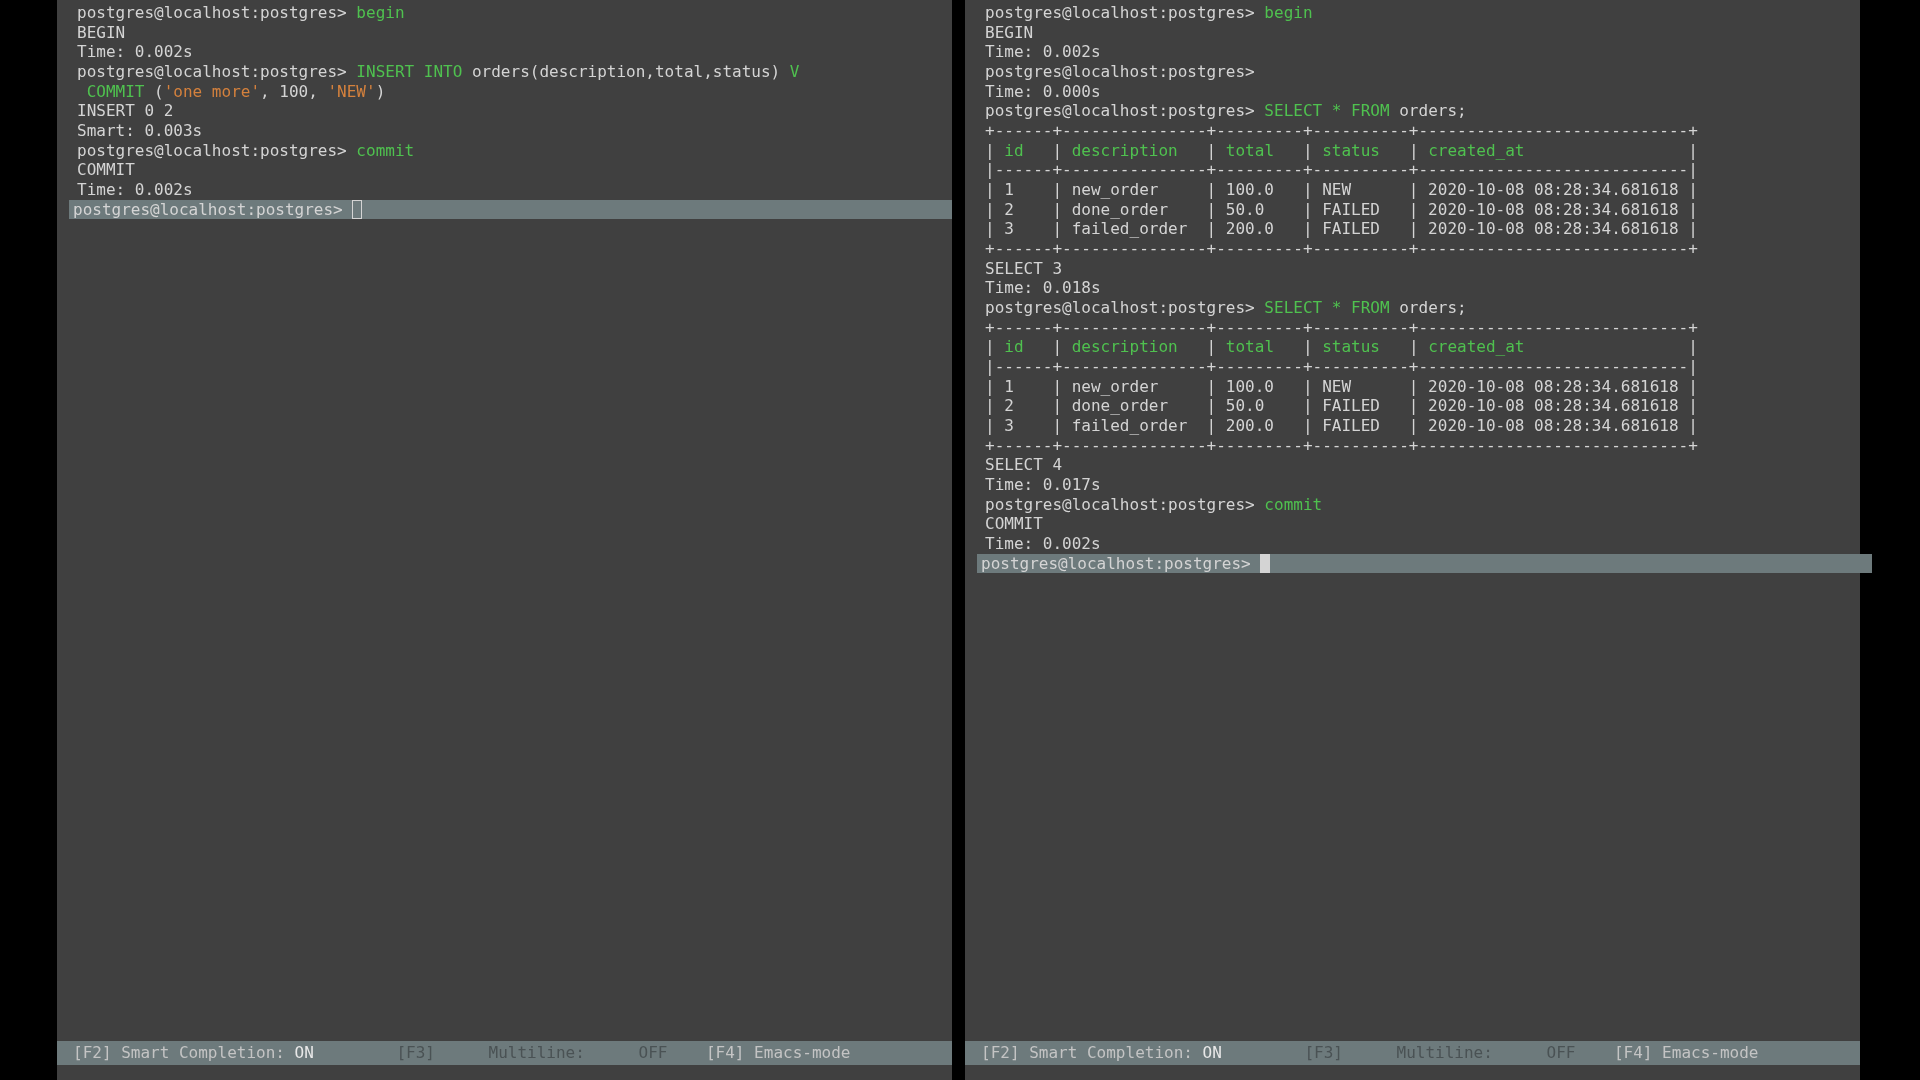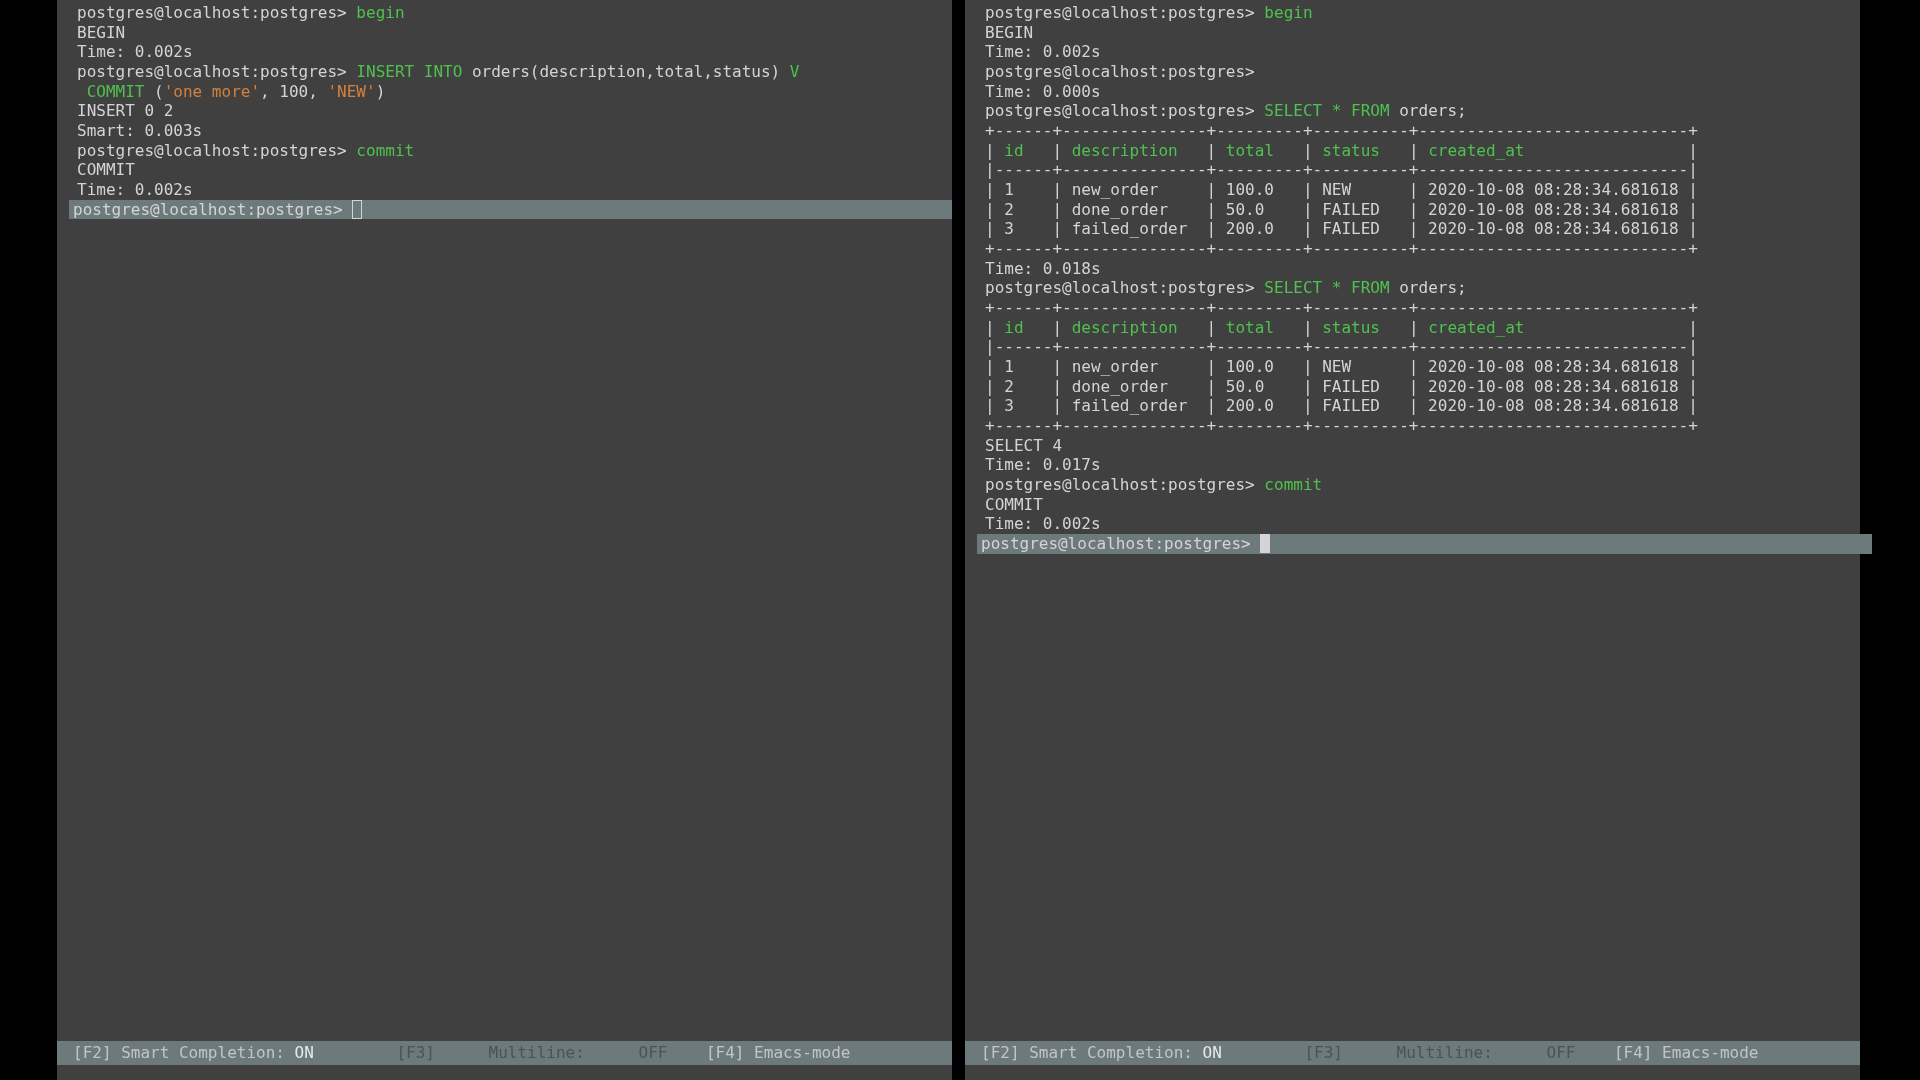--- a/index.html
+++ b/index.html
@@ -122,20 +122,21 @@
       <div class="line"><span class="text-gray"></span></div>
       <div class="line"><span class="text-gray">Time: 0.000s</span></div>
       <div class="line"><span class="prompt">postgres@localhost:postgres&gt; </span><span class="kw-green">SELECT * FROM</span><span class="text-gray"> orders;</span></div>
       <div class="line text-gray">+------+---------------+---------+----------+----------------------------+</div>
       <div class="line"><span class="text-gray">| </span><span class="kw-green">id</span><span class="text-gray">   | </span><span class="kw-green">description</span><span class="text-gray">   | </span><span class="kw-green">total</span><span class="text-gray">   | </span><span class="kw-green">status</span><span class="text-gray">   | </span><span class="kw-green">created_at</span><span class="text-gray">                 |</span></div>
       <div class="line text-gray">|------+---------------+---------+----------+----------------------------|</div>
       <div class="line text-gray">| 1    | new_order     | 100.0   | NEW      | 2020-10-08 08:28:34.681618 |</div>
       <div class="line text-gray">| 2    | done_order    | 50.0    | FAILED   | 2020-10-08 08:28:34.681618 |</div>
       <div class="line text-gray">| 3    | failed_order  | 200.0   | FAILED   | 2020-10-08 08:28:34.681618 |</div>
       <div class="line text-gray">+------+---------------+---------+----------+----------------------------+</div>
+      <div class="line text-gray">SELECT 3</div>
       <div class="line text-gray">Time: 0.018s</div>
       <div class="line"><span class="prompt">postgres@localhost:postgres&gt; </span><span class="kw-green">SELECT * FROM</span><span class="text-gray"> orders;</span></div>
       <div class="line text-gray">+------+---------------+---------+----------+----------------------------+</div>
       <div class="line"><span class="text-gray">| </span><span class="kw-green">id</span><span class="text-gray">   | </span><span class="kw-green">description</span><span class="text-gray">   | </span><span class="kw-green">total</span><span class="text-gray">   | </span><span class="kw-green">status</span><span class="text-gray">   | </span><span class="kw-green">created_at</span><span class="text-gray">                 |</span></div>
       <div class="line text-gray">|------+---------------+---------+----------+----------------------------|</div>
       <div class="line text-gray">| 1    | new_order     | 100.0   | NEW      | 2020-10-08 08:28:34.681618 |</div>
       <div class="line text-gray">| 2    | done_order    | 50.0    | FAILED   | 2020-10-08 08:28:34.681618 |</div>
       <div class="line text-gray">| 3    | failed_order  | 200.0   | FAILED   | 2020-10-08 08:28:34.681618 |</div>
       <div class="line text-gray">+------+---------------+---------+----------+----------------------------+</div>
       <div class="line text-gray">SELECT 4</div>

